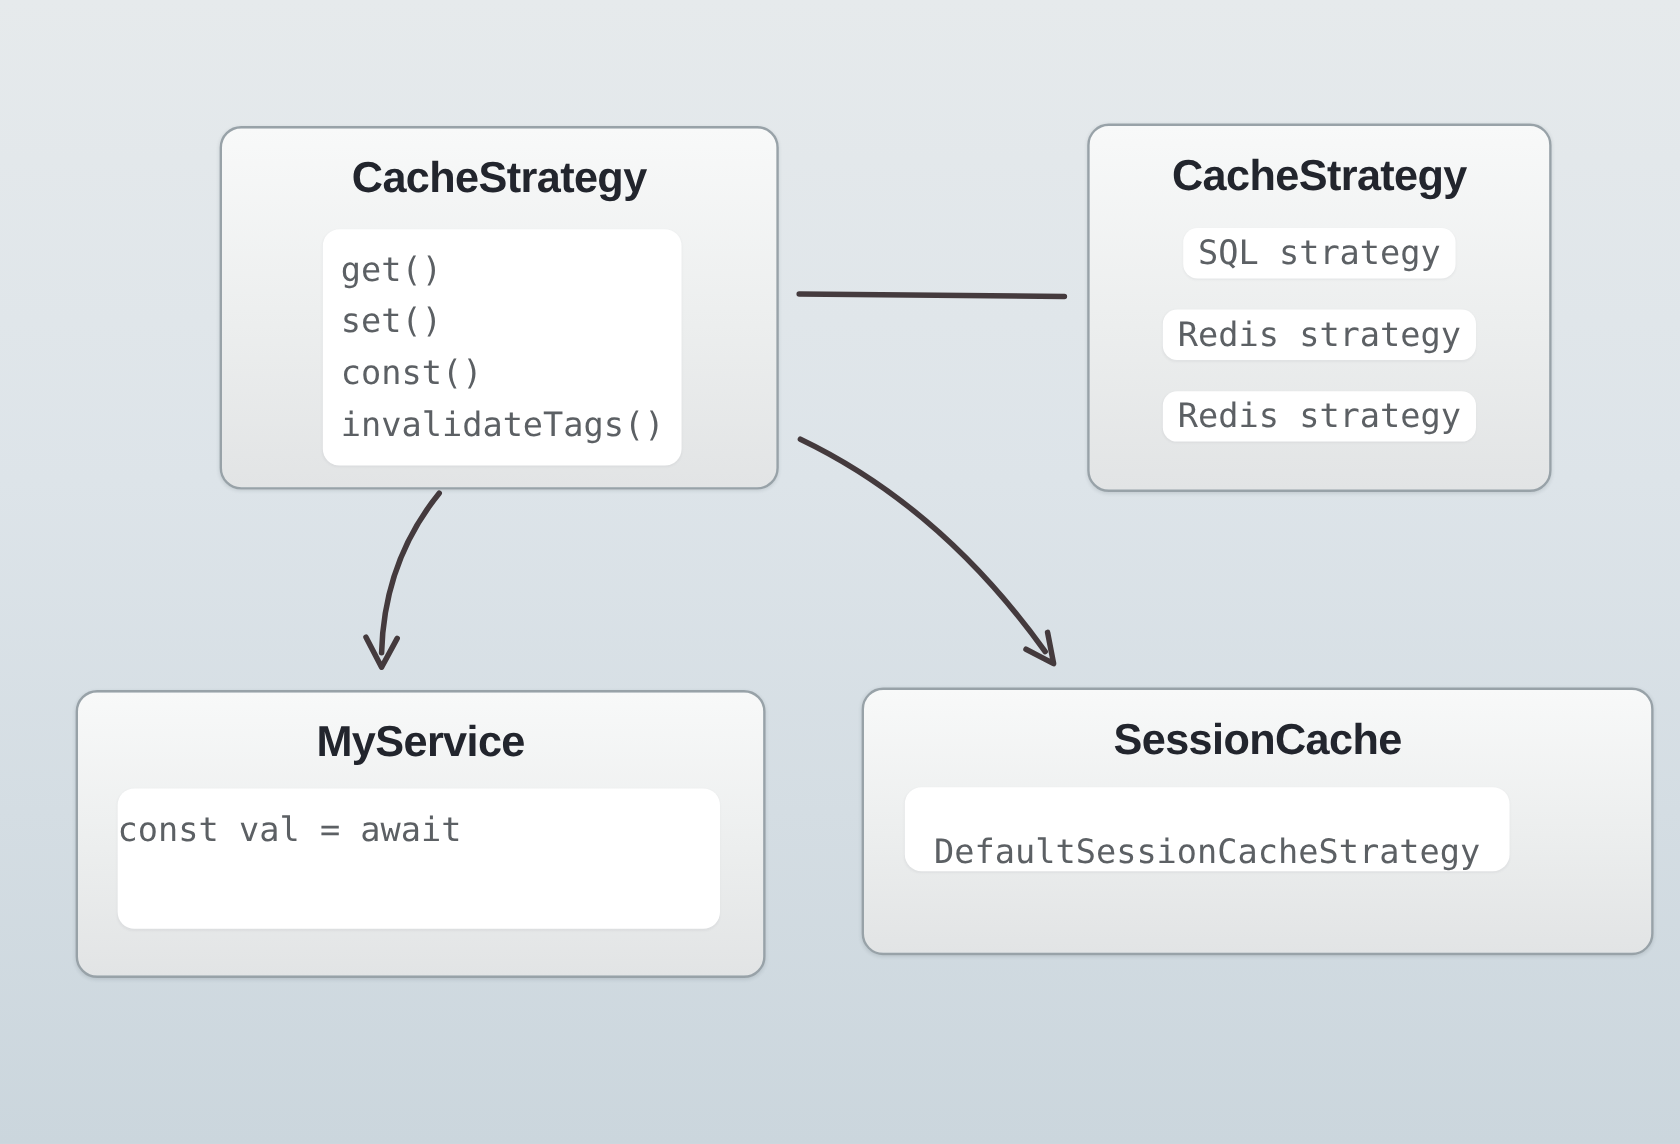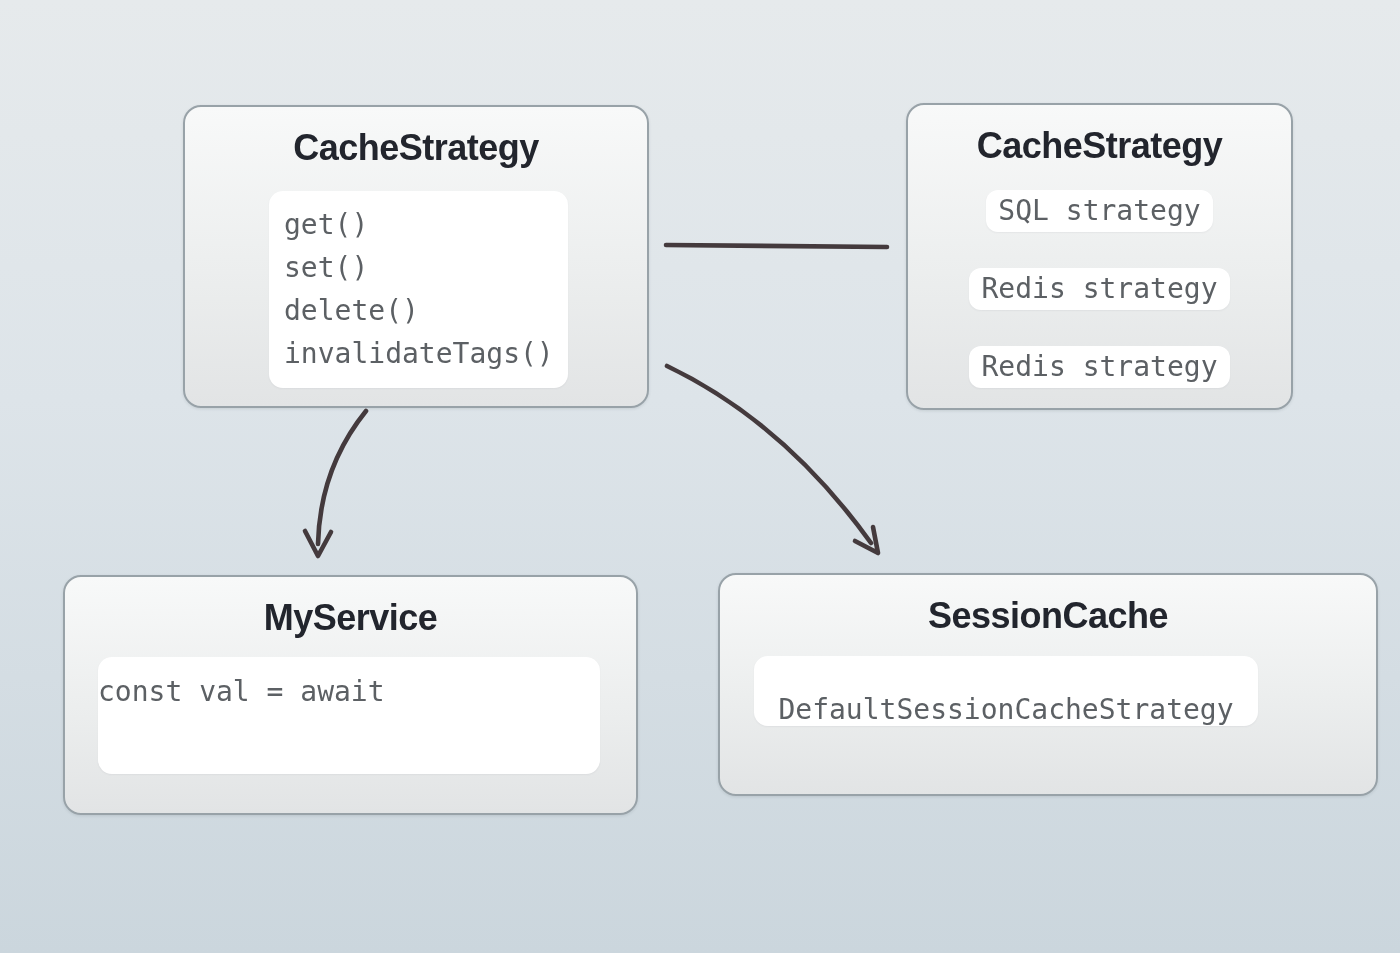--- a/index.html
+++ b/index.html
@@ -64,21 +64,21 @@
     padding: 12px 0 0 15px;
   }
   #cache-strategy { left: 906px; top: 103px; width: 387px; height: 307px; }
   .pill-stack {
     position: absolute;
     left: 0; top: 85px;
     width: 100%;
     display: flex;
     flex-direction: column;
     align-items: center;
-    gap: 36px;
+    gap: 26px;
   }
   .pill {
     background: #ffffff;
     border-radius: 12px;
     padding: 6px 12px;
     box-shadow: 0 1px 2px rgba(60, 70, 80, 0.06);
     line-height: 30px;
   }
   #my-service { left: 63px; top: 575px; width: 575px; height: 240px; }
   #my-service .panel {
@@ -118,21 +118,21 @@
       <path class="edge" d="M 667 366 Q 784 422 871 543"></path>
       <path class="edge" d="M 855 541 L 878 553 L 873 527"></path>
     </g>
   </svg>
 
   <div class="node" id="cache-service">
     <div class="node-title">CacheStrategy</div>
     <div class="panel">
       <div class="mono code-line">get()</div>
       <div class="mono code-line">set()</div>
-      <div class="mono code-line">delete()</div>
+      <div class="mono code-line">const()</div>
       <div class="mono code-line">invalidateTags()</div>
     </div>
   </div>
 
   <div class="node" id="cache-strategy">
     <div class="node-title">CacheStrategy</div>
     <div class="pill-stack">
       <div class="pill mono">SQL strategy</div>
       <div class="pill mono">Redis strategy</div>
       <div class="pill mono">Redis strategy</div>

